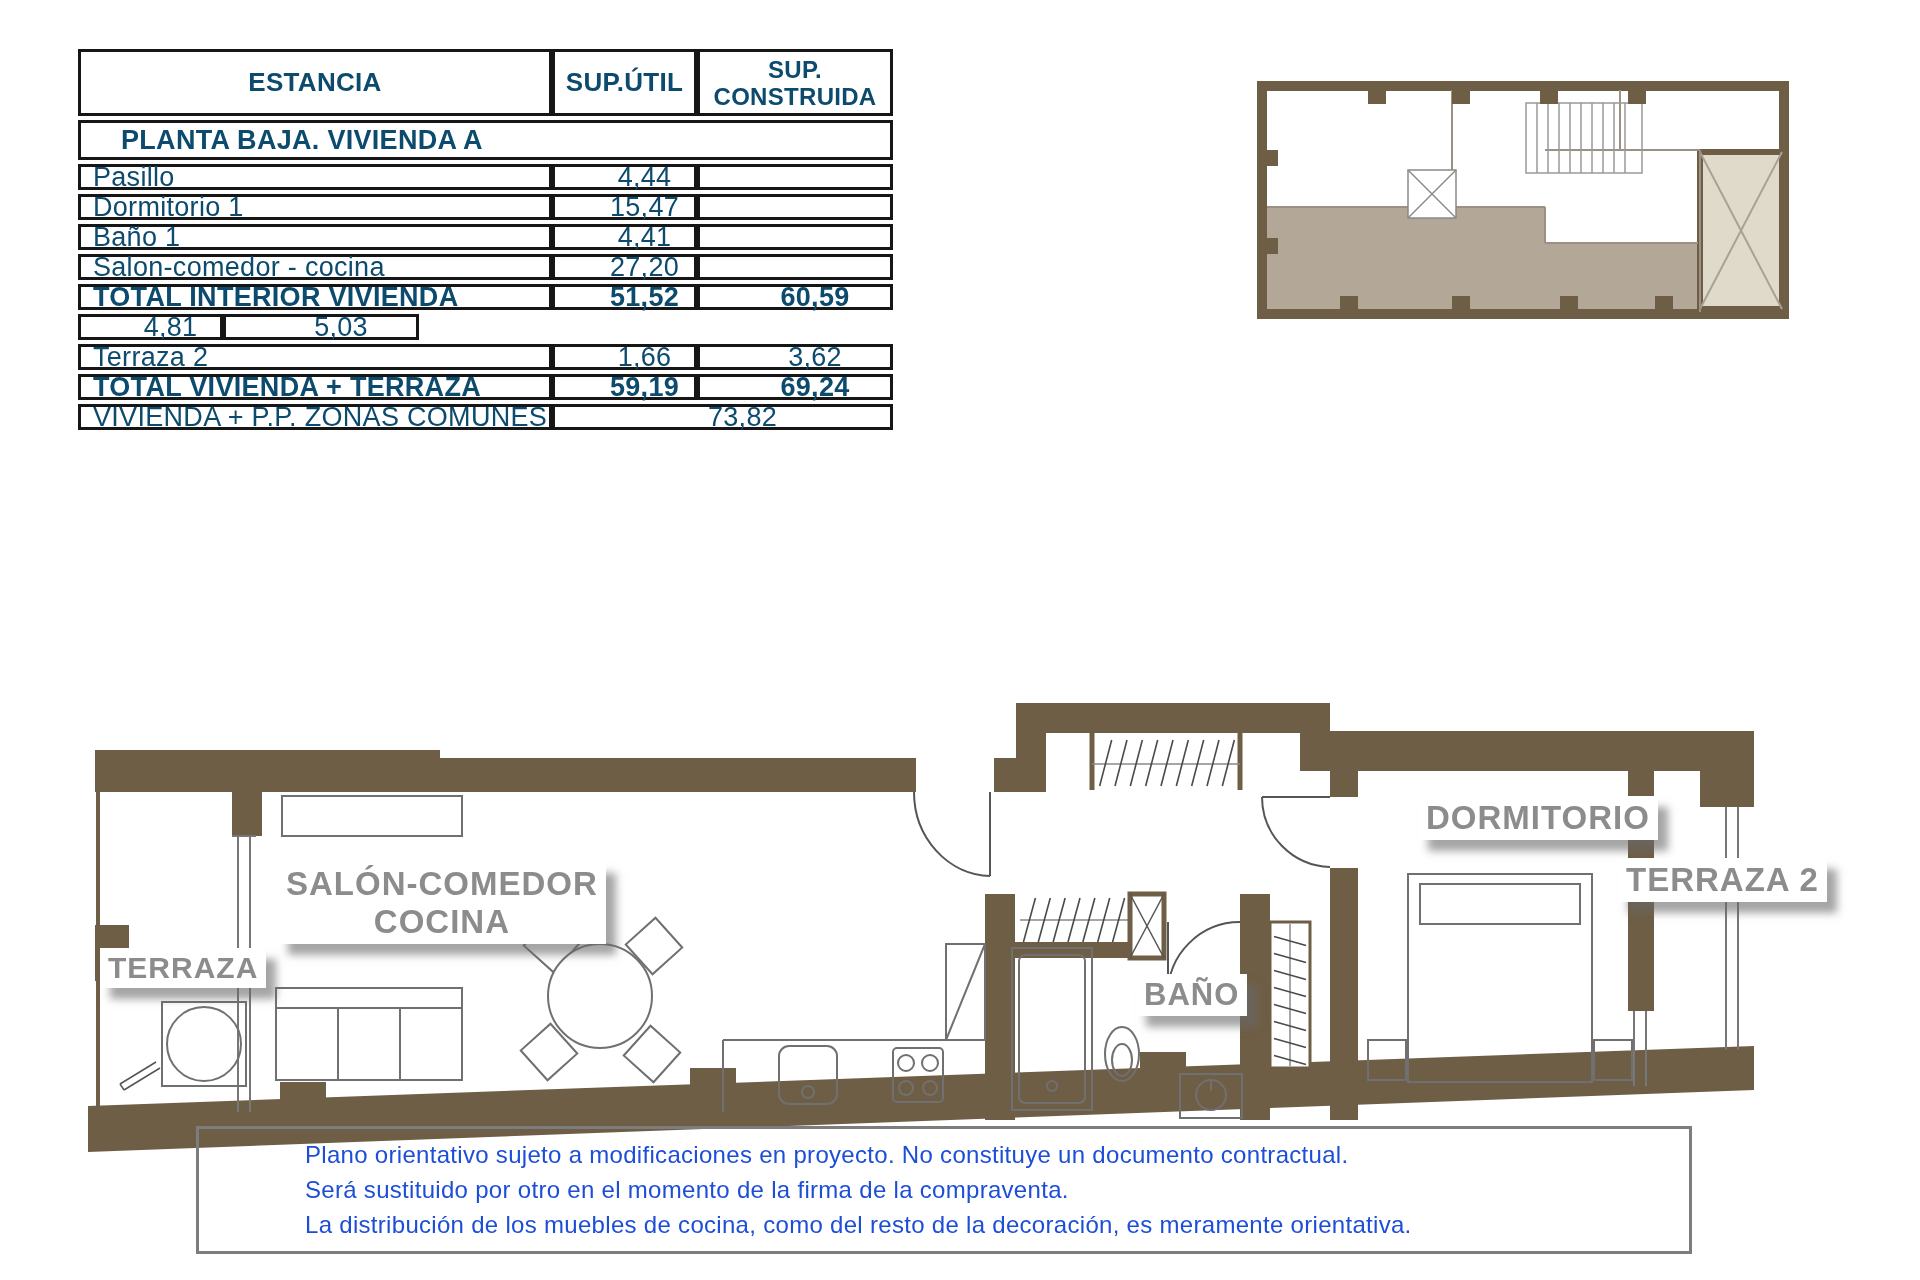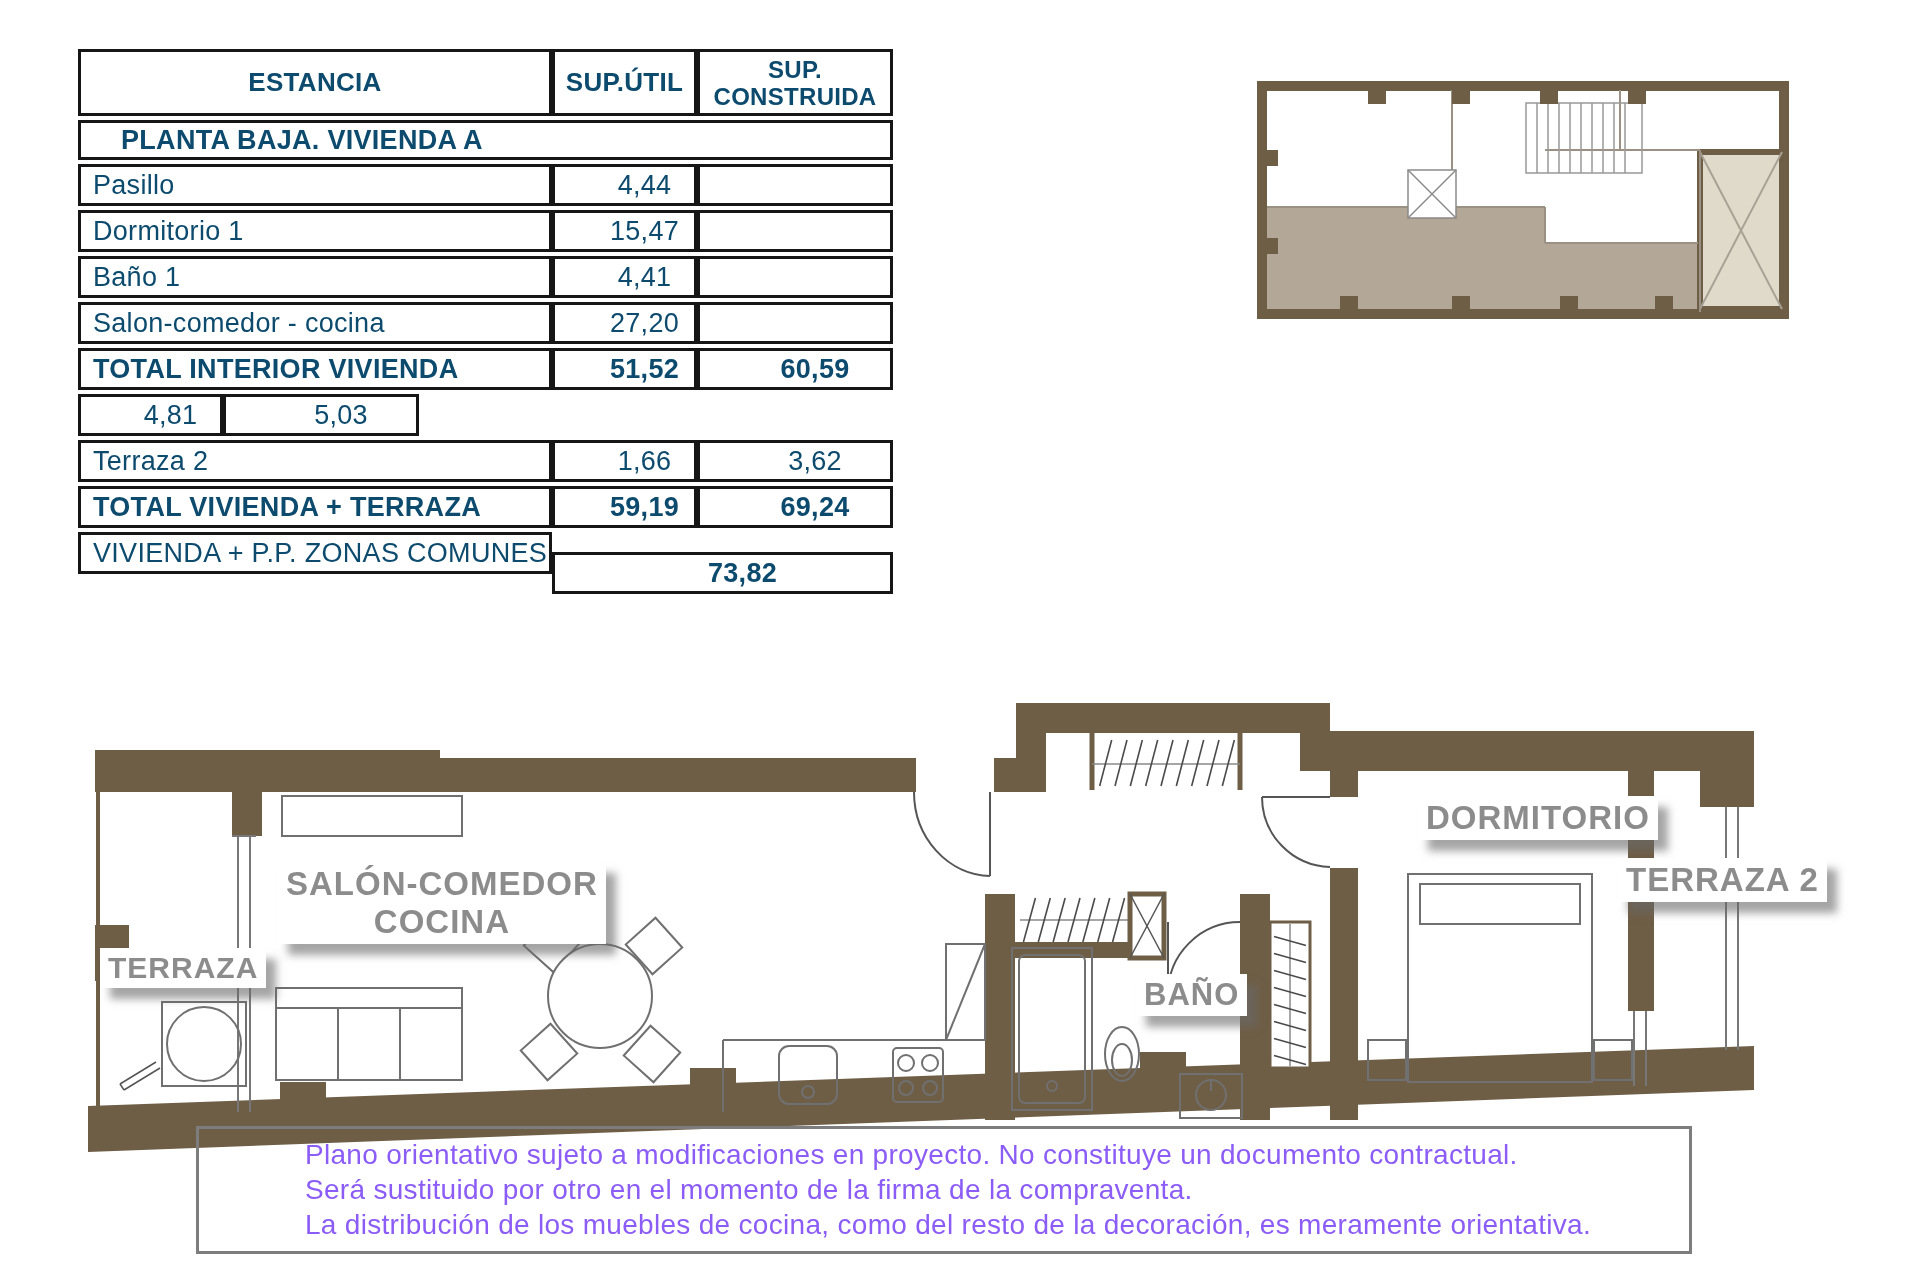--- a/index.html
+++ b/index.html
@@ -10,30 +10,30 @@
   .trow{display:flex;margin-bottom:4px;color:#0c4a6e;}
   .cell{box-sizing:border-box;border:3px solid #161616;background:#fff;display:flex;
         align-items:center;font-size:27px;letter-spacing:.3px;padding-left:40px;}
   .c1{flex:0 0 474px;padding-left:12px;}
   .c2{flex:0 0 145px;justify-content:center;}
   .c3{flex:0 0 196px;justify-content:center;}
   .cwide{flex:0 0 341px;justify-content:center;}
   .hrow .cell{height:67px;font-weight:bold;justify-content:center;padding-left:0;font-size:26px;text-align:center;}
   .hrow .c3{font-size:24px;line-height:27px;}
   .srow .cell{height:40px;font-weight:bold;font-size:27px;}
-  .drow .cell{height:42px;}
+  .drow .cell{height:26px;}
   .trow.bold .cell{font-weight:bold;}
   
   .plan-label{position:absolute;background:#fff;color:#8C8C8C;font-weight:bold;
         letter-spacing:1px;padding:3px 8px;white-space:nowrap;
         box-shadow:10px 11px 8px rgba(105,105,105,.6);}
   
   .disclaimer{position:absolute;left:196px;top:1126px;width:1496px;height:128px;
-        box-sizing:border-box;border:3px solid #7d7d7d;color:#8b5cf6;
-        font-size:28px;line-height:35px;padding:8px 20px 0 106px;letter-spacing:.3px;}
+        box-sizing:border-box;border:3px solid #7d7d7d;color:#1d4ed8;
+        font-size:24px;line-height:35px;padding:8px 20px 0 106px;letter-spacing:.3px;}
   svg{position:absolute;left:0;top:0;}
 </style>
 </head>
 <body>
 
 <div class="page">
 
   <div class="area-table">
     <div class="trow hrow">
       <div class="cell c1">ESTANCIA</div>
@@ -78,21 +78,21 @@
           <div class="cell c2">1,66</div>
           <div class="cell c3">3,62</div>
         </div>
         <div class="trow drow bold">
           <div class="cell c1">TOTAL VIVIENDA + TERRAZA</div>
           <div class="cell c2">59,19</div>
           <div class="cell c3">69,24</div>
         </div>
         <div class="trow drow">
           <div class="cell c1">VIVIENDA + P.P. ZONAS COMUNES</div>
-          <div class="cell cwide" style="font-weight: bold; margin-top: 20px;">73,82</div>
+          <div class="cell cwide" style="font-weight: normal;">73,82</div>
         </div>
       </div>
   </div>
 
   <svg width="1920" height="1280" viewBox="0 0 1920 1280">
 
     <g>
       <rect x="1262" y="86" width="522" height="228" fill="#ffffff" stroke="#6F5E46" stroke-width="10"></rect>
       <polygon points="1267,207 1545,207 1545,243 1698,243 1698,309 1267,309" fill="#B3A797"></polygon>
       <rect x="1700" y="152" width="82" height="157" fill="#E0DACB" stroke="#6F5E46" stroke-width="6"></rect>

